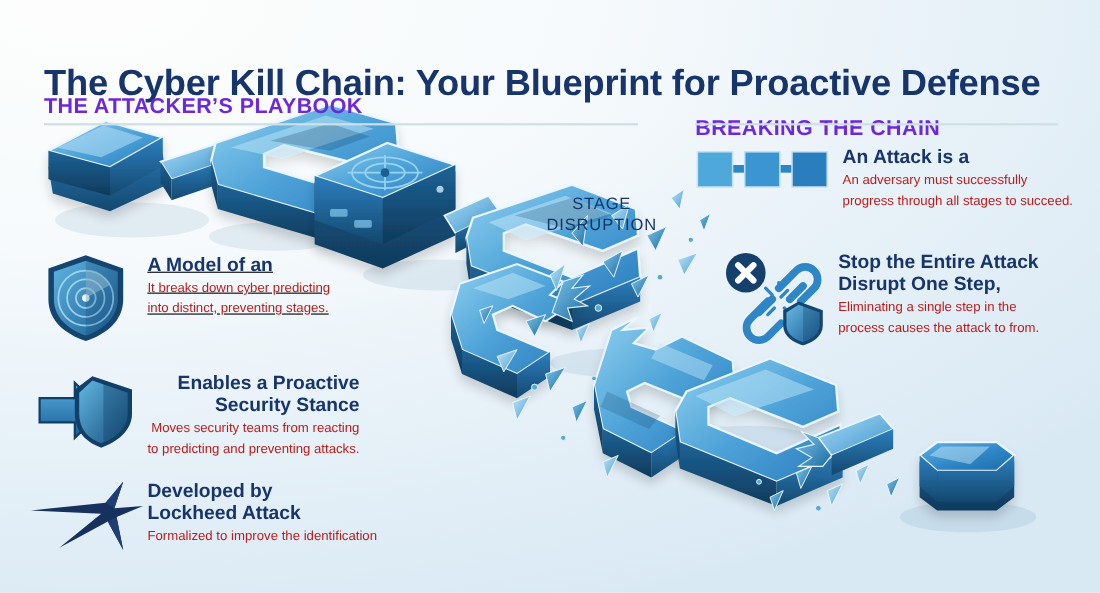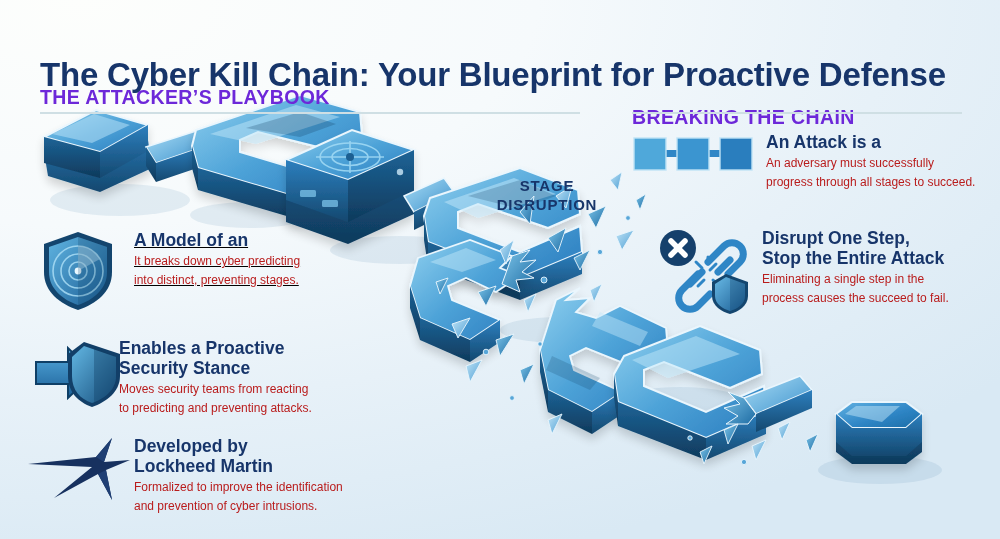--- a/index.html
+++ b/index.html
@@ -40,33 +40,33 @@
   }
   .item p{
     margin:3px 0 0 0;font-size:12px;line-height:16px;color:#b91c1c;
     white-space:nowrap;
   }
 
   
   #item-model{left:38px;top:228px;}
   #item-model .txt{left:96px;top:2px;text-decoration:underline;}
   #item-proactive{left:34px;top:336px;}
-  #item-proactive .txt{left:85px;top:2px;}
+  #item-proactive .txt{left:100px;top:2px;text-align:right;}
   #item-lockheed{left:26px;top:436px;}
   #item-lockheed .txt{left:108px;top:0px;}
 
   
   #item-sequence{left:632px;top:132px;}
   #item-sequence .txt{left:134px;top:0px;}
   #item-disrupt{left:658px;top:228px;}
   #item-disrupt .txt{left:104px;top:0px;}
 
   .center-label{
     position:absolute;left:452px;top:176px;width:190px;text-align:center;
-    font-size:15px;line-height:19px;font-weight:bold;color:#17356a;
+    font-size:15px;line-height:19px;font-weight:normal;color:#17356a;
     letter-spacing:0.8px;
   }
 </style>
 </head>
 <body>
 
 <div id="stage">
 
   <svg class="chain-art" viewBox="0 0 1000 539">
     <defs>
@@ -326,23 +326,22 @@
   </div>
 
   <div class="item" id="item-lockheed">
     <svg class="ico" width="106" height="66" viewBox="0 0 106 66">
       <path d="M2 28 L70 21 L86 2 L78 26 L104 24 L80 34 L86 64 L72 38 L28 62 L66 31 Z" fill="#17315f"></path>
       <path d="M70 21 L86 2 L78 26 Z" fill="#1f3f74"></path>
       <path d="M80 34 L86 64 L72 38 Z" fill="#1f3f74"></path>
     </svg>
     <div class="txt">
       <h3>Developed by</h3>
-      <h3>Lockheed Martin</h3>
+      <h3>Lockheed Attack</h3>
       <p>Formalized to improve the identification</p>
-      <p>and prevention of cyber intrusions.</p>
     </div>
   </div>
 
   <div class="item" id="item-sequence">
     <svg class="ico" width="122" height="44" viewBox="0 0 122 44">
       <rect x="33" y="18" width="14" height="7" fill="#2f86c6"></rect>
       <rect x="75" y="18" width="14" height="7" fill="#2f86c6"></rect>
       <rect x="2" y="6" width="32" height="32" fill="#4fa8da" stroke="#bfe3f6" stroke-width="1.4"></rect>
       <rect x="45" y="6" width="32" height="32" fill="#3b95d0" stroke="#bfe3f6" stroke-width="1.4"></rect>
       <rect x="88" y="6" width="32" height="32" fill="#2a7ebe" stroke="#bfe3f6" stroke-width="1.4"></rect>
@@ -385,20 +384,20 @@
       <g stroke="#ffffff" stroke-width="5.5" stroke-linecap="round">
         <line x1="13" y1="13" x2="27" y2="27"></line>
         <line x1="27" y1="13" x2="13" y2="27"></line>
       </g>
 
       <path d="M68 46 L90 54 L90 68 C90 78 80 84 72 86 C64 84 54 78 54 68 L54 54 Z" fill="#14466f"></path>
       <path d="M68 49 L87 56 L87 68 C87 76 79 81 72 83 C65 81 57 76 57 68 L57 56 Z" fill="url(#shC)"></path>
       <path d="M72 49 L72 83 C79 81 87 76 87 68 L87 56 Z" fill="#0f3f68" opacity="0.3"></path>
     </svg>
     <div class="txt">
+      <h3>Stop the Entire Attack</h3>
       <h3>Disrupt One Step,</h3>
-      <h3>Stop the Entire Attack</h3>
       <p>Eliminating a single step in the</p>
-      <p>process causes the succeed to fail.</p>
+      <p>process causes the attack to from.</p>
     </div>
   </div>
 
 </div>
 
 </body></html>

